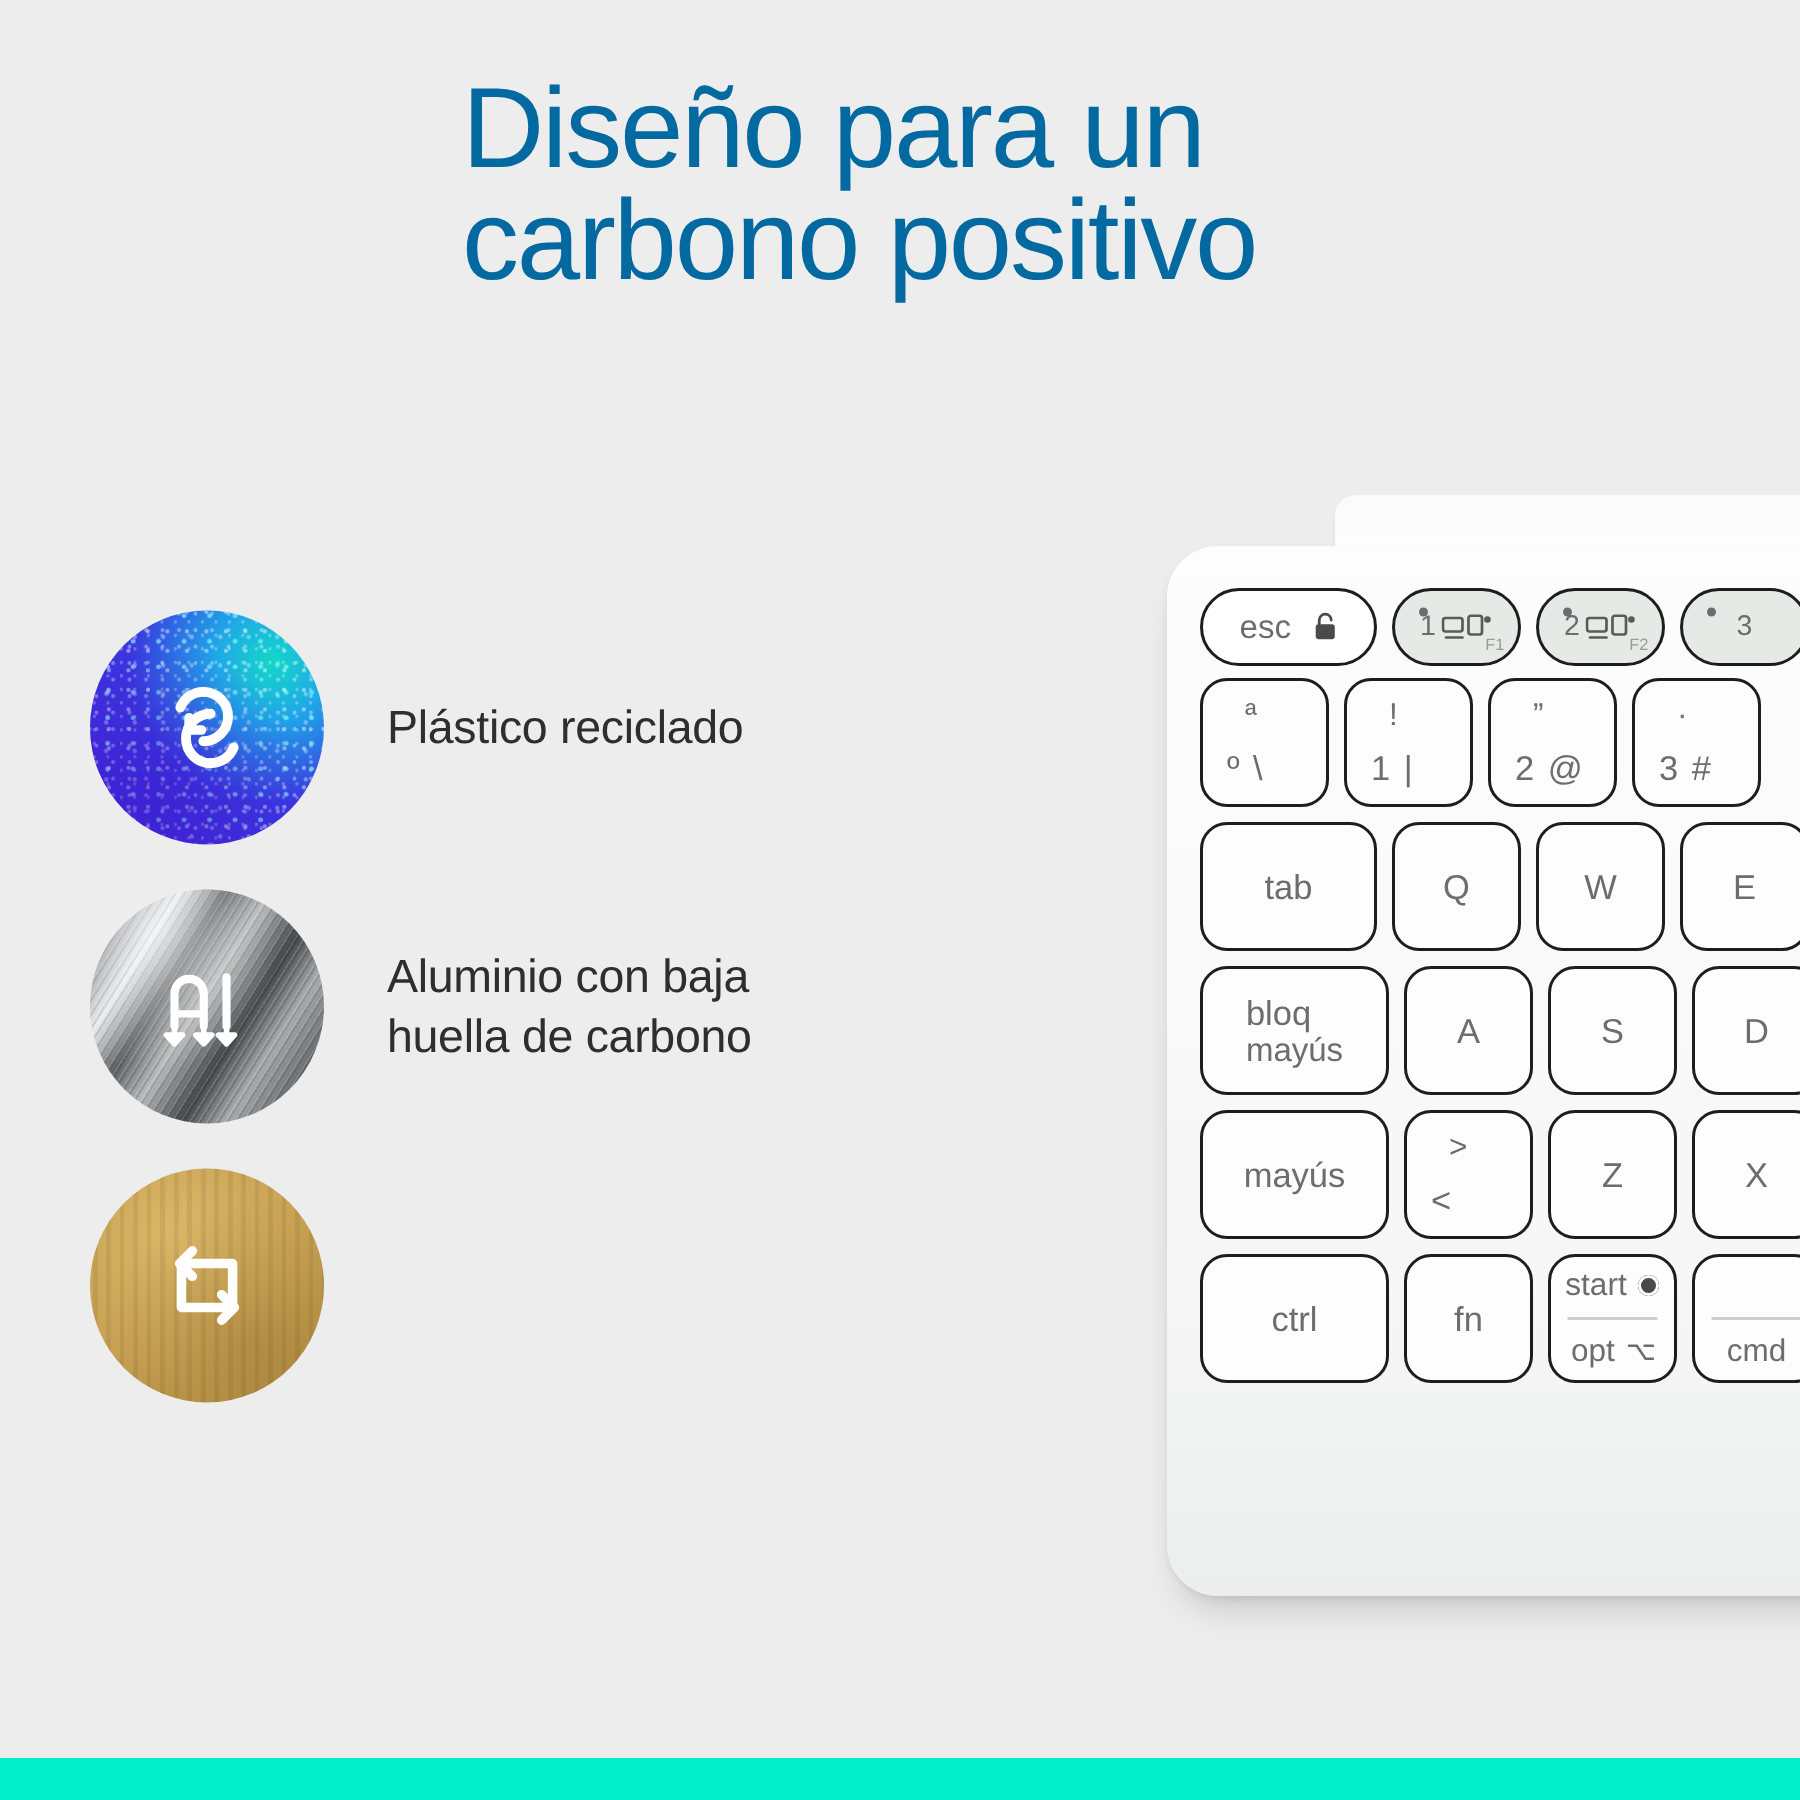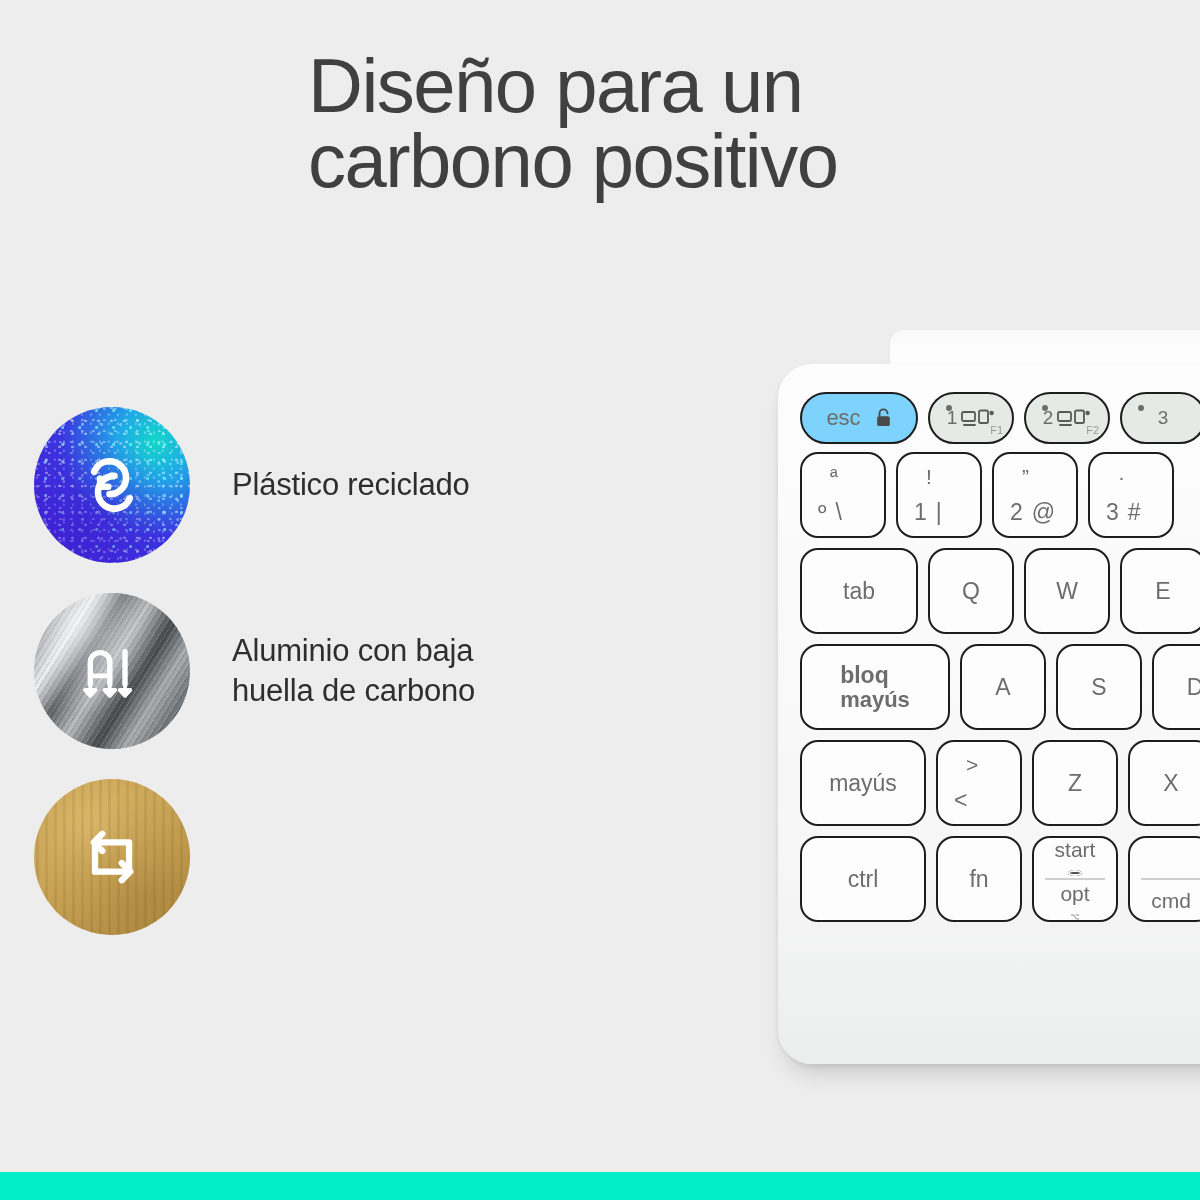--- a/index.html
+++ b/index.html
@@ -19,28 +19,28 @@
   
   .headline {
     position: absolute;
     left: 308px;
     top: 48px;
     width: 720px;
     font-size: 76px;
     line-height: 0.99;
     font-weight: 500;
     letter-spacing: -1.5px;
-    color: #404040;
+    color: #0369a1;
   }
   .headline .line { display: block; white-space: pre; }
 
   
   .features {
     position: absolute;
-    left: 34px;
+    left: 60px;
     top: 392px;
     width: 660px;
   }
   .feature {
     display: flex;
     align-items: center;
     height: 186px;
   }
   .feature-badge {
     width: 156px;
@@ -191,24 +191,24 @@
     color: #6d6d6d;
     font-size: 23px;
     font-weight: 400;
   }
   .key.fnkey {
     height: 52px;
     border-radius: 26px;
     background: #e6eae6;
     font-size: 17px;
   }
-  .key.fnkey.plain { background: #7dd3fc; }
+  .key.fnkey.plain { background: #ffffff; }
   .key.w-esc  { width: 118px; }
   .key.w-tab  { width: 118px; }
-  .key.w-caps { width: 150px; font-weight: bold; }
+  .key.w-caps { width: 126px; }
   .key.w-shift{ width: 126px; }
   .key.w-ctrl { width: 126px; }
 
   .key-center { line-height: 1.05; }
   .key-center .sub { display: block; font-size: 22px; }
 
   
   .key-stack {
     width: 100%;
     height: 100%;
@@ -252,21 +252,20 @@
   .key-split {
     width: 100%; height: 100%;
     display: flex; flex-direction: column;
     justify-content: center; align-items: center;
   }
   .key-split .half {
     display: flex; align-items: center; justify-content: center;
     gap: 8px;
     font-size: 21px;
     height: 38px;
-    flex-direction: column;
   }
   .key-split .rule {
     width: 74%; height: 2px; background: #cfcfcf; margin: 2px 0;
   }
   .win-dot {
     width: 14px; height: 14px; border-radius: 50%;
     background: #4a4a4a;
     box-shadow: inset 0 0 0 2px #fdfdfd, inset 0 0 0 4px #4a4a4a;
   }
 

